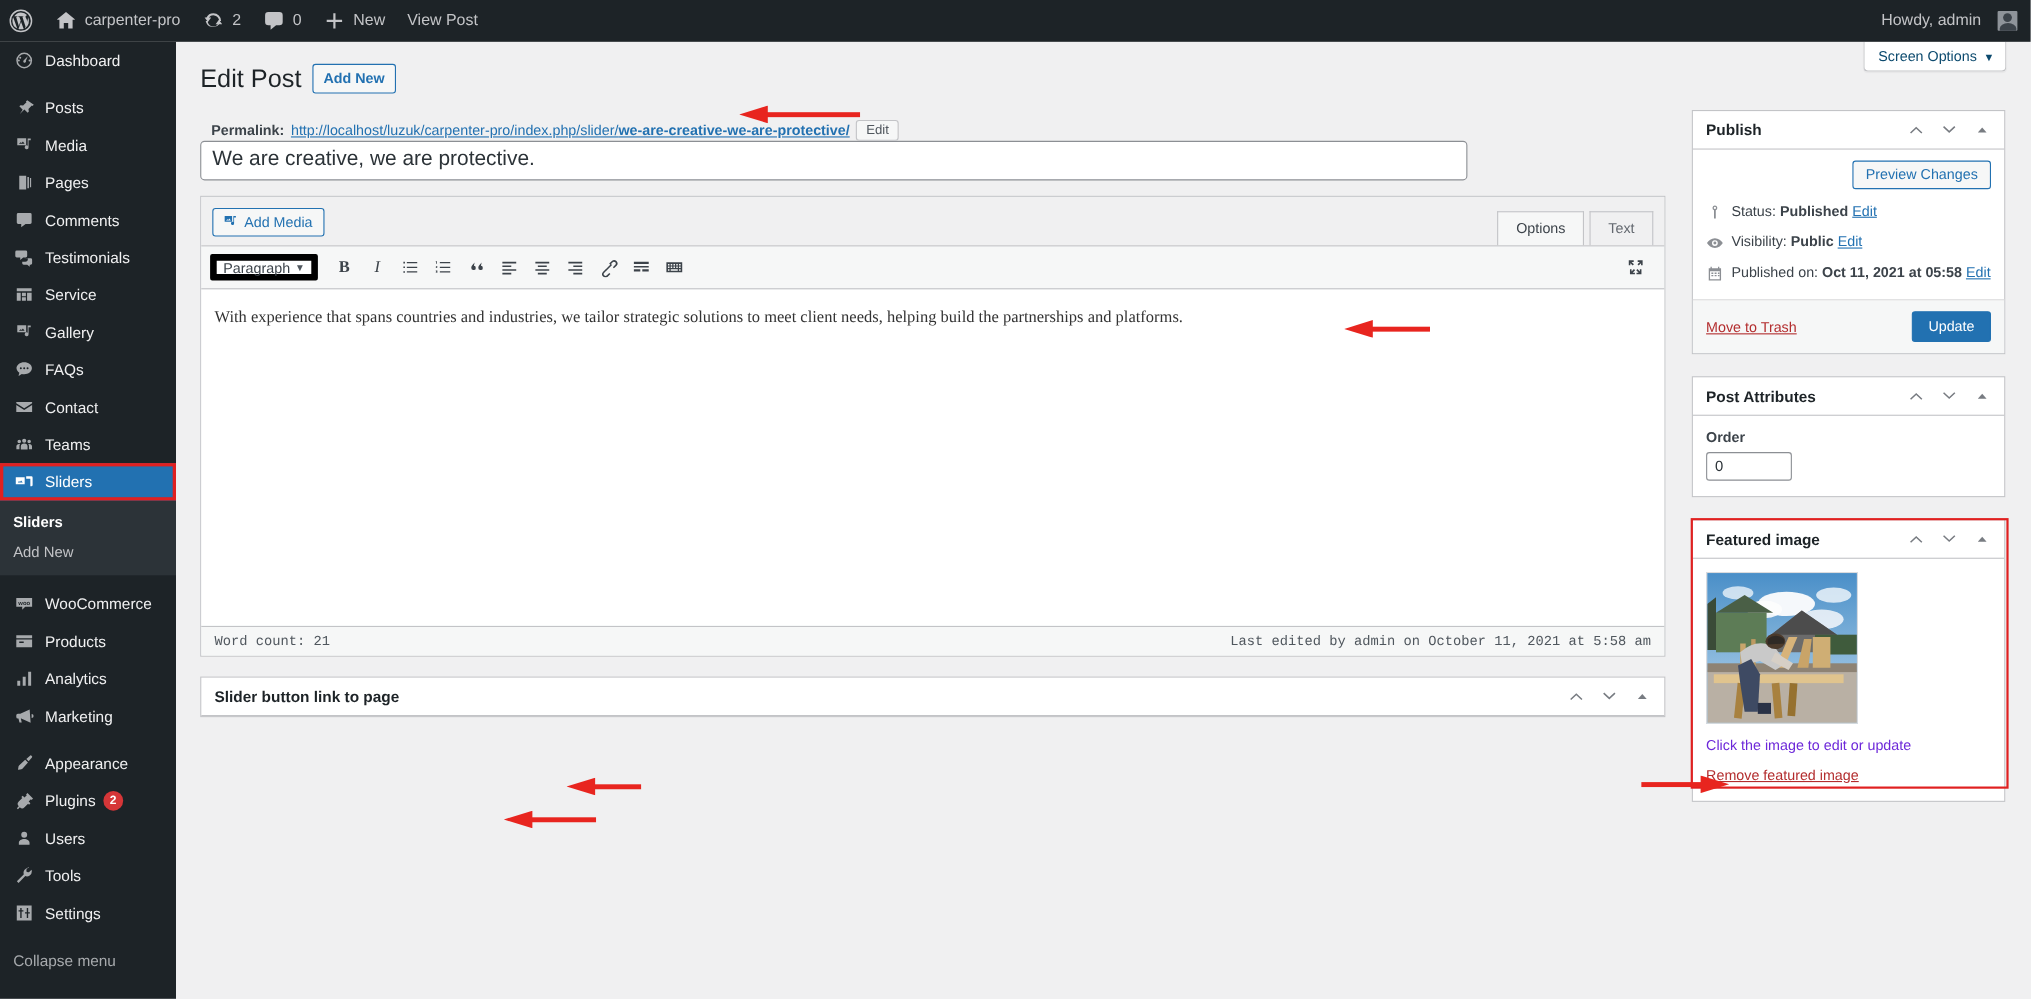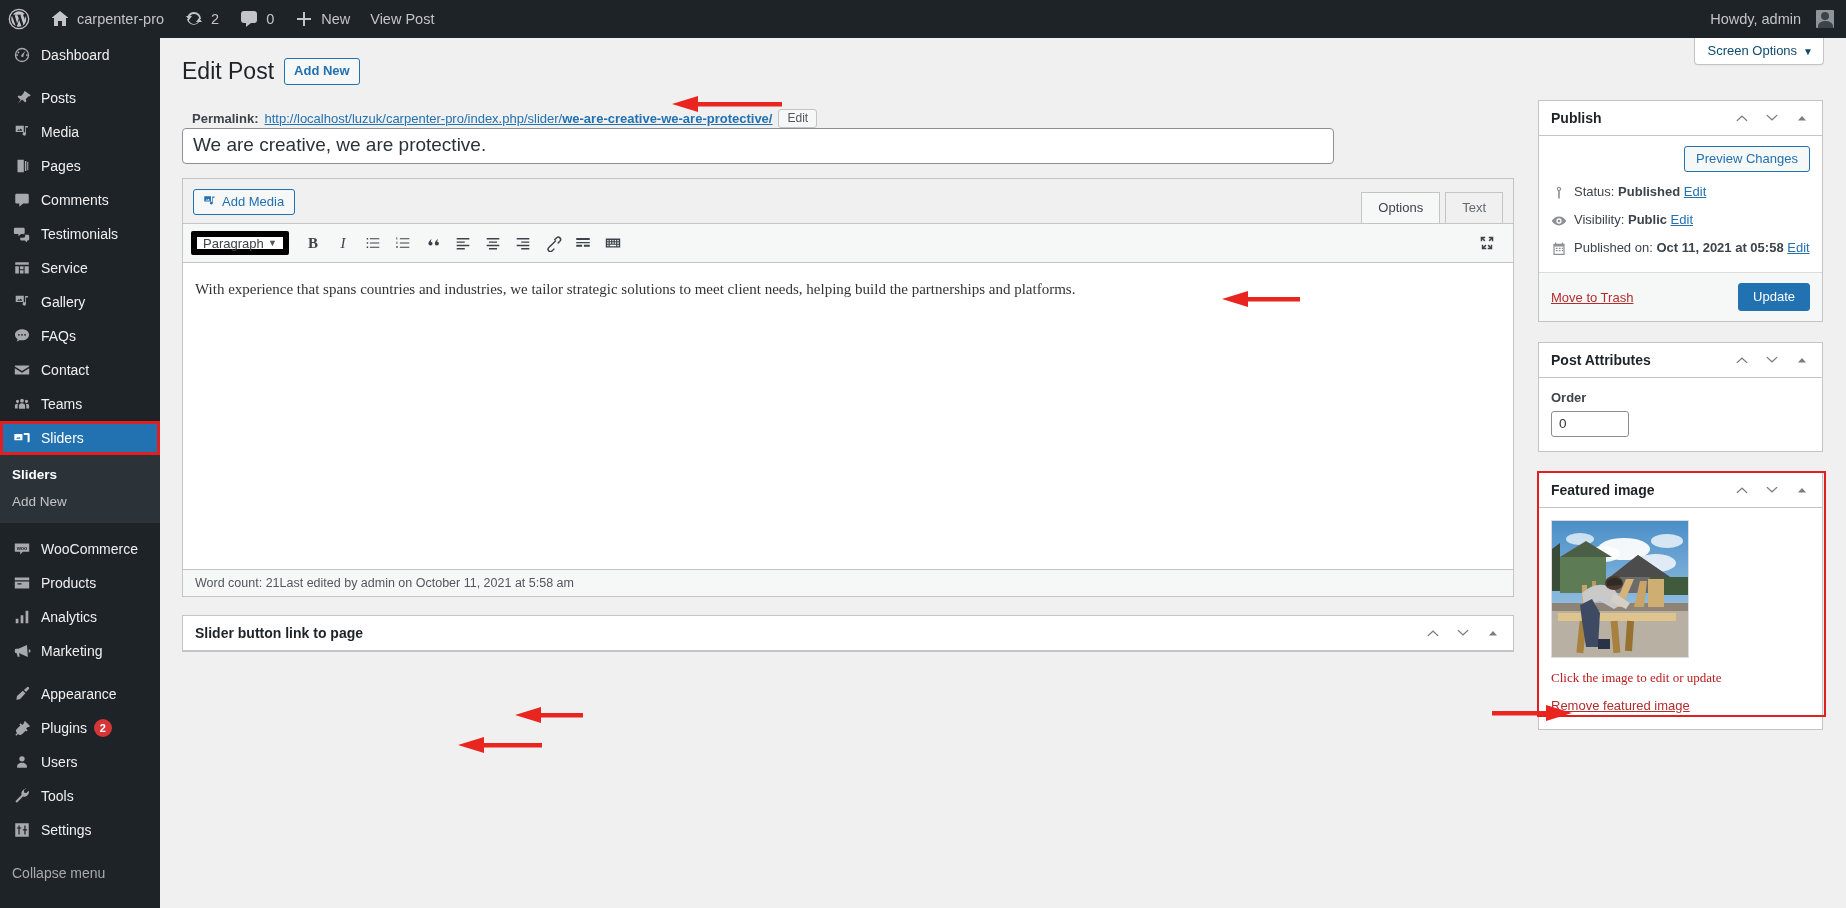--- a/index.html
+++ b/index.html
@@ -198,22 +198,22 @@
   .tb-btn svg { width: 18px; height: 18px; fill: #3c434a; }
   .tb-btn.bold { font-weight: bold; font-size: 15px; font-family: "Liberation Serif", serif;}
   .tb-btn.ital { font-style: italic; font-size: 15px; font-family: "Liberation Serif", serif;}
   #fullscreen-btn { position: absolute; right: 12px; }
   #content-area {
     background: #fff; height: 306px; padding: 14px 12px;
     font-family: "Liberation Serif", serif; font-size: 15px; color: #333; line-height: 1.6;
   }
   #post-status-info {
     background: #f6f7f7; border-top: 1px solid #c3c4c7;
-    display: flex; align-items: center;
-    padding: 6px 12px; font-size: 12.5px; color: #50575e;
+    display: flex; justify-content: space-between; align-items: center;
+    padding: 6px 12px; font-size: 12.5px; color: #50575e; font-family: Liberation Mono, monospace;
   }
 
   
   #slider-metabox {
     margin-top: 18px; width: 1332px;
     background: #fff; border: 1px solid #c3c4c7;
   }
   .postbox-header {
     display: flex; align-items: center; justify-content: space-between;
     border-bottom: 1px solid #c3c4c7; padding: 9px 12px;
@@ -266,21 +266,21 @@
   #menu_order {
     width: 78px; height: 26px; padding: 0 7px;
     border: 1px solid #8c8f94; border-radius: 3px; background: #fff;
     font-size: 13.5px; color: #2c3338; line-height: 24px;
   }
   .fi-inside { padding: 12px 12px 16px; }
   #featured-thumb {
     width: 138px; height: 138px; border: 1px solid #dcdcde; overflow: hidden;
     position: relative; background:#9fc4e0;
   }
-  #fi-caption { font-size: 13px; color: #b91c1c; margin: 12px 0 0; font-family: Liberation Serif, serif; }
+  #fi-caption { font-size: 13px; color: #6d28d9; margin: 12px 0 0; }
   #remove-featured { display:inline-block; margin-top: 12px; color:#b32d2e; font-size:13px; text-decoration: underline; }
   .fi-outline { position:absolute; left:-2px; top:-2px; width:289px; height:246px; border: 2px solid #e02020; pointer-events:none;}
 
   
   .arrow { position: absolute; z-index: 60; pointer-events: none; }
 </style>
 </head>
 <body>
 
 <div id="adminbar">

